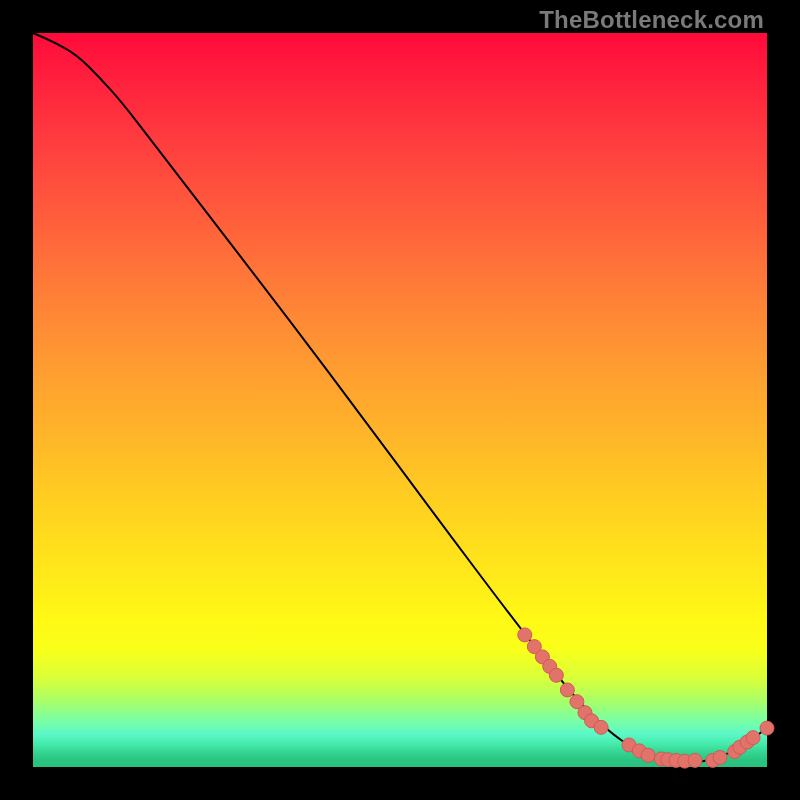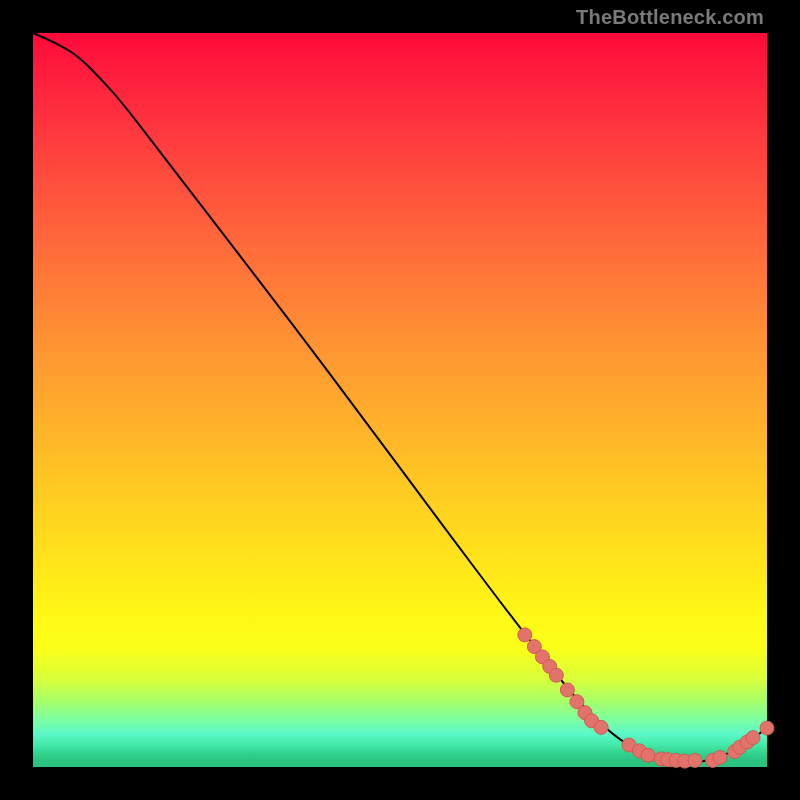--- a/index.html
+++ b/index.html
@@ -44,21 +44,21 @@
       #34d491 98%,
       #2bc582 99%,
       #29c17e 100%
     );
   }
   .watermark {
     position: absolute;
     top: 6px;
     right: 36px;
     color: #7a7a7a;
-    font-size: 20px;
+    font-size: 24px;
     font-weight: 600;
     letter-spacing: 0.2px;
     user-select: none;
   }
   svg.curve {
     position: absolute;
     left: 0;
     top: 0;
     width: 734px;
     height: 734px;

